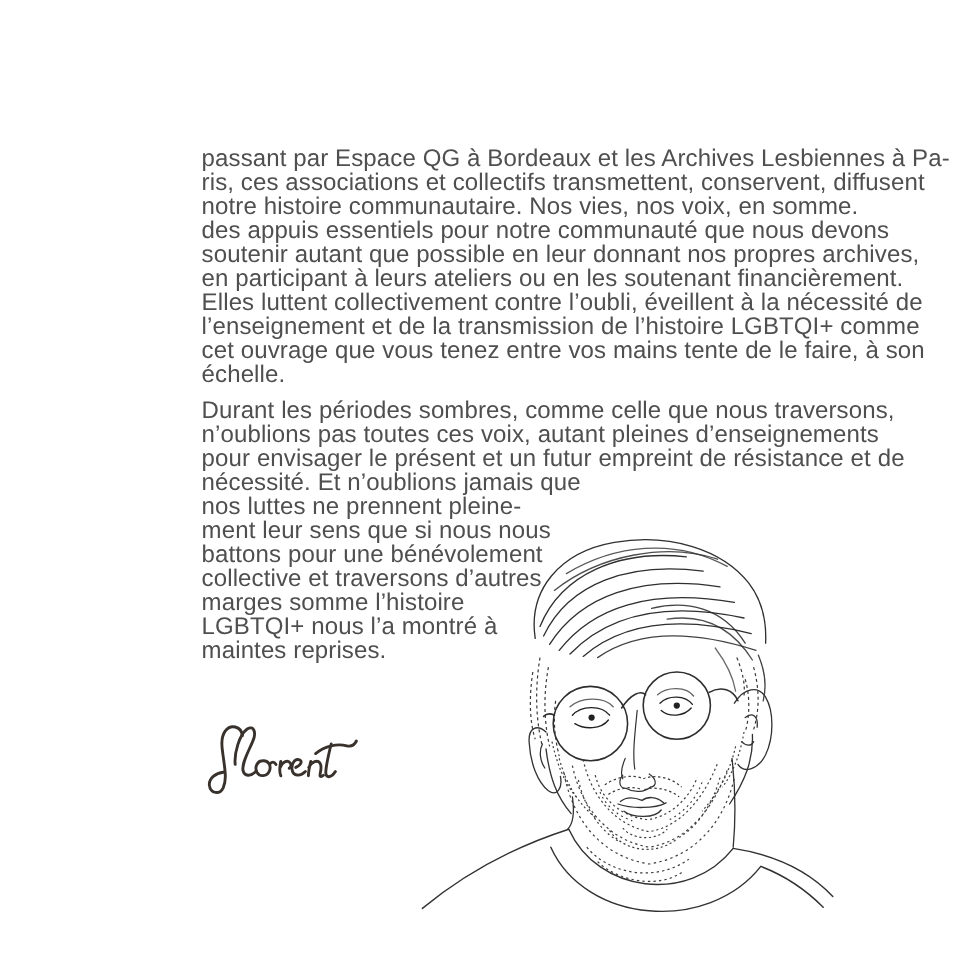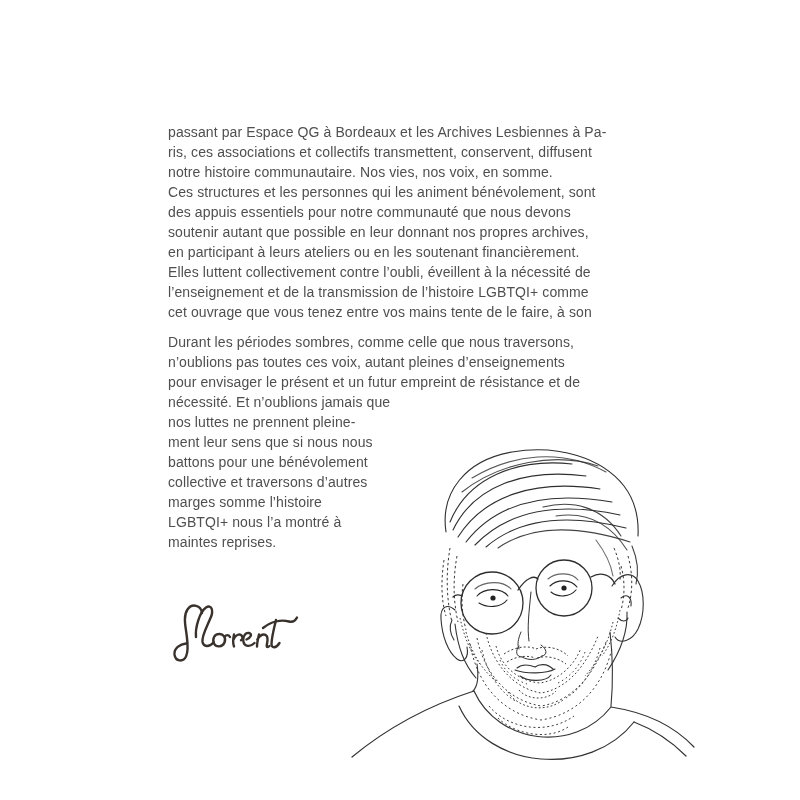--- a/index.html
+++ b/index.html
@@ -10,43 +10,43 @@
   }
   .page{position:absolute;inset:0;background:#ffffff;}
   .text-block{
     position:absolute;left:168px;top:122px;width:480px;
     color:#4f4f4f;
   }
   .para{display:block;}
   .para.second{margin-top:10px;}
   .line{
     display:block;height:20px;line-height:20px;
-    font-size:14px;letter-spacing:0.1px;white-space:pre;
+    font-size:20px;letter-spacing:0.1px;white-space:pre;
   }
   .signature{position:absolute;left:158px;top:592px;width:145px;height:80px;}
   .portrait{position:absolute;left:340px;top:418px;width:392px;height:382px;}
   svg{display:block;}
 </style>
 </head>
 <body>
 
 <div class="page">
 
   <div class="text-block">
     <div class="para">
       <span class="line">passant par Espace QG à Bordeaux et les Archives Lesbiennes à Pa-</span>
       <span class="line">ris, ces associations et collectifs transmettent, conservent, diffusent</span>
       <span class="line">notre histoire communautaire. Nos vies, nos voix, en somme.</span>
-      <span class="line">Ces structures et les personnes qui les animent bénévolement, sont</span>
       <span class="line">des appuis essentiels pour notre communauté que nous devons</span>
       <span class="line">soutenir autant que possible en leur donnant nos propres archives,</span>
       <span class="line">en participant à leurs ateliers ou en les soutenant financièrement.</span>
       <span class="line">Elles luttent collectivement contre l’oubli, éveillent à la nécessité de</span>
       <span class="line">l’enseignement et de la transmission de l’histoire LGBTQI+ comme</span>
       <span class="line">cet ouvrage que vous tenez entre vos mains tente de le faire, à son</span>
+      <span class="line">échelle.</span>
     </div>
     <div class="para second">
       <span class="line">Durant les périodes sombres, comme celle que nous traversons,</span>
       <span class="line">n’oublions pas toutes ces voix, autant pleines d’enseignements</span>
       <span class="line">pour envisager le présent et un futur empreint de résistance et de</span>
       <span class="line">nécessité. Et n’oublions jamais que</span>
       <span class="line">nos luttes ne prennent pleine-</span>
       <span class="line">ment leur sens que si nous nous</span>
       <span class="line">battons pour une bénévolement</span>
       <span class="line">collective et traversons d’autres</span>

